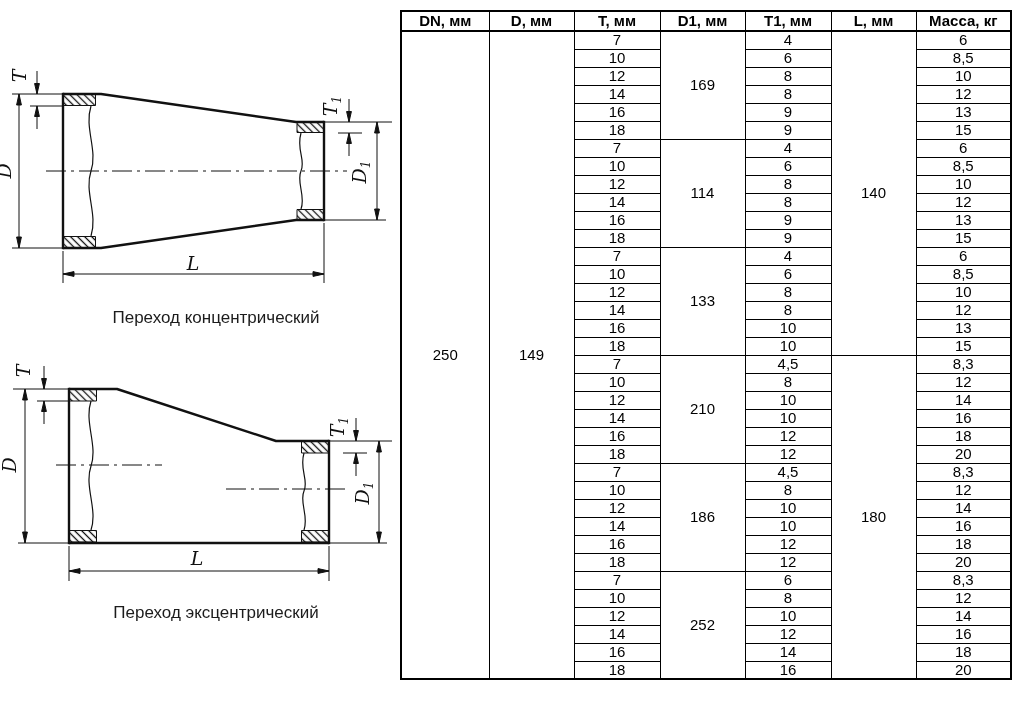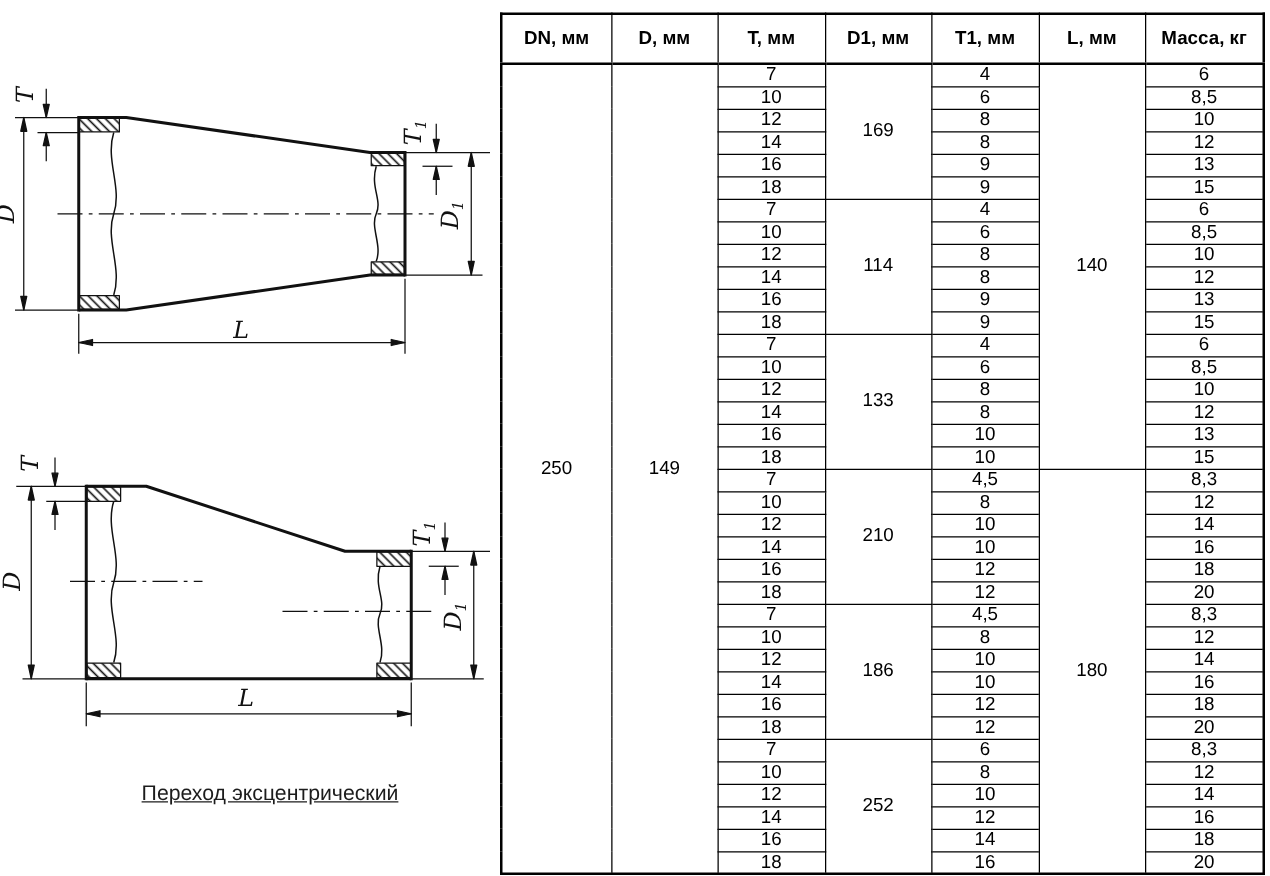--- a/index.html
+++ b/index.html
@@ -7,36 +7,36 @@
     position:relative;width:1016px;height:701px;background:#ffffff;
     font-family:"Liberation Sans", sans-serif;color:#000;overflow:hidden;
   }
   
   .drawing-svg{position:absolute;left:0;top:0;width:396px;height:701px;}
   .caption{
     position:absolute;left:36px;width:360px;text-align:center;
     font-size:17px;color:#1c1c1c;
   }
   #caption-concentric{top:308px;}
-  #caption-eccentric{top:625px;text-decoration:underline;}
+  #caption-eccentric{top:603px;}
   .dim-label{
     font-family:"DejaVu Serif", serif;font-style:italic;font-size:19px;fill:#111;
   }
   .dim-label .sub{font-size:12px;}
   
   .dim-table{
     position:absolute;left:400px;top:10px;width:610px;
     border-collapse:collapse;table-layout:fixed;
     border:2px solid #000;
   }
   .dim-table th,.dim-table td{
     border:1px solid #000;text-align:center;vertical-align:middle;
     padding:0;font-size:15px;line-height:1.05;background:#fff;color:#000;
   }
-  .dim-table thead tr{height:40px;}
+  .dim-table thead tr{height:20px;}
   .dim-table thead th{font-weight:bold;border-bottom:2px solid #000;}
   .dim-table tbody tr{height:18px;}
 </style>
 </head>
 <body>
 
 <div class="page">
 
   <svg class="drawing-svg" viewBox="0 0 396 701">
     <defs>
@@ -186,20 +186,21 @@
       <g stroke="none" fill="#111">
         <text class="dim-label" transform="translate(16,465) rotate(-90)" text-anchor="middle">D</text>
         <text class="dim-label" transform="translate(30,371) rotate(-90)" text-anchor="middle">T</text>
         <text class="dim-label" transform="translate(344,427) rotate(-90)" text-anchor="middle"><tspan>T</tspan><tspan class="sub" dy="4">1</tspan></text>
         <text class="dim-label" transform="translate(369,493) rotate(-90)" text-anchor="middle"><tspan>D</tspan><tspan class="sub" dy="4">1</tspan></text>
         <text class="dim-label" x="197" y="565" text-anchor="middle">L</text>
       </g>
     </g>
   </svg>
 
+  <div class="caption" id="caption-concentric">Переход концентрический</div>
   <div class="caption" id="caption-eccentric">Переход эксцентрический</div>
 
   <table class="dim-table" id="tbl">
     <colgroup>
       <col style="width:88px">
         <col style="width:85px">
         <col style="width:86px">
       <col style="width:85px">
         <col style="width:86px">
         <col style="width:85px">

